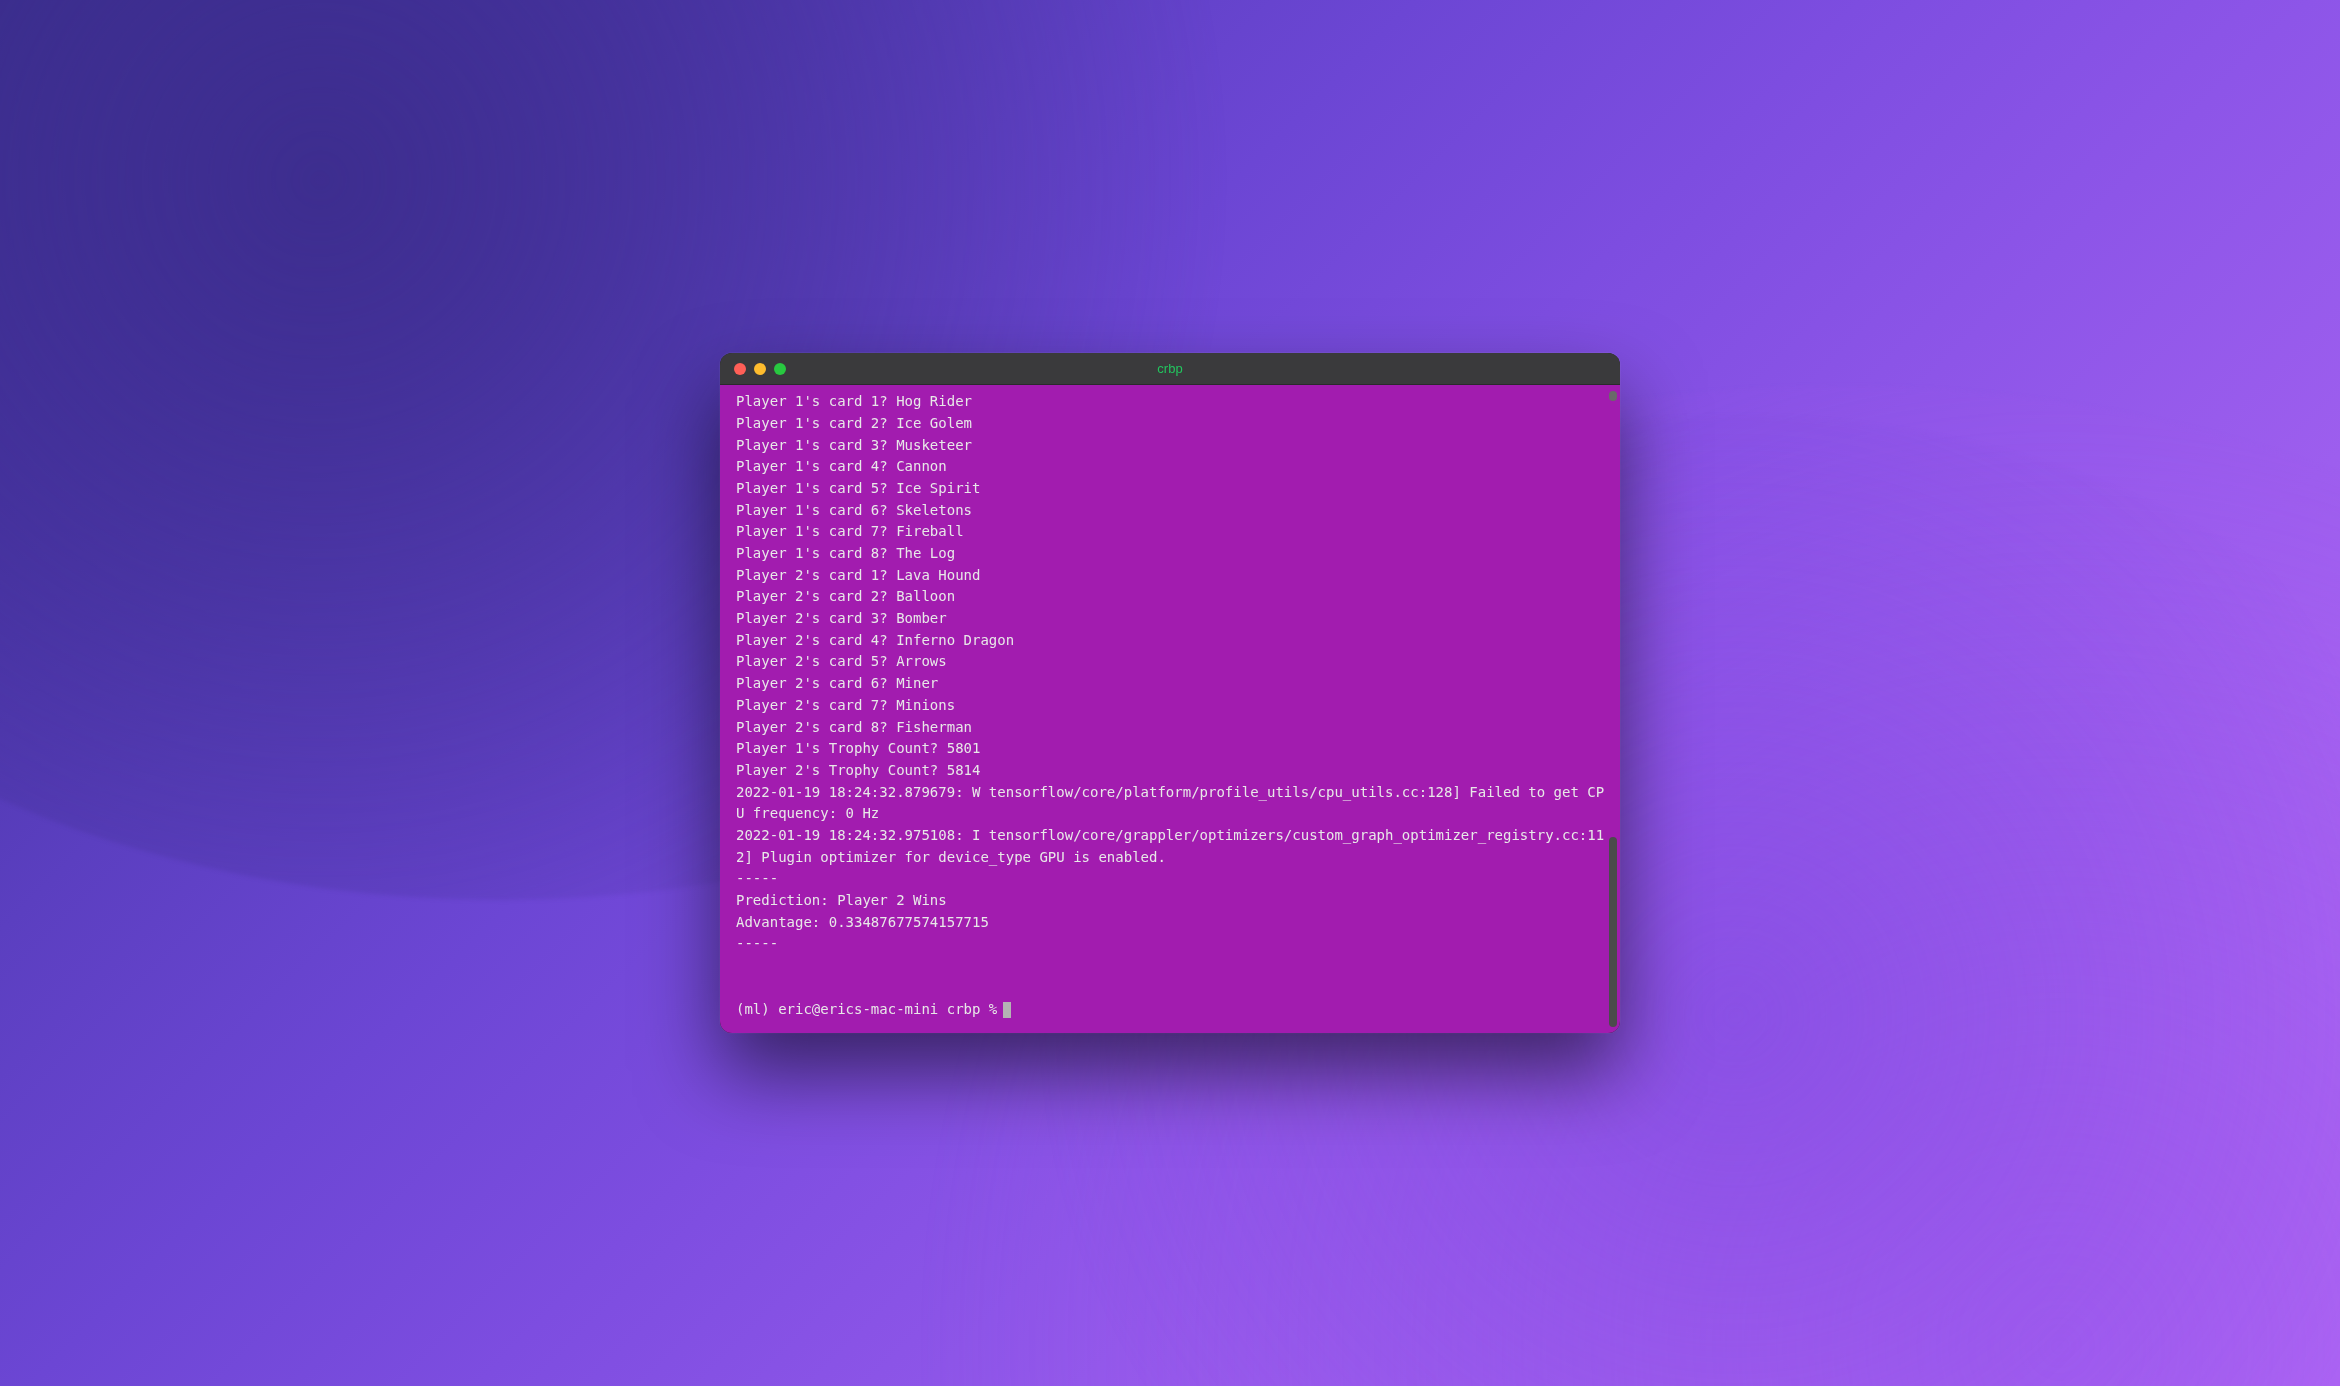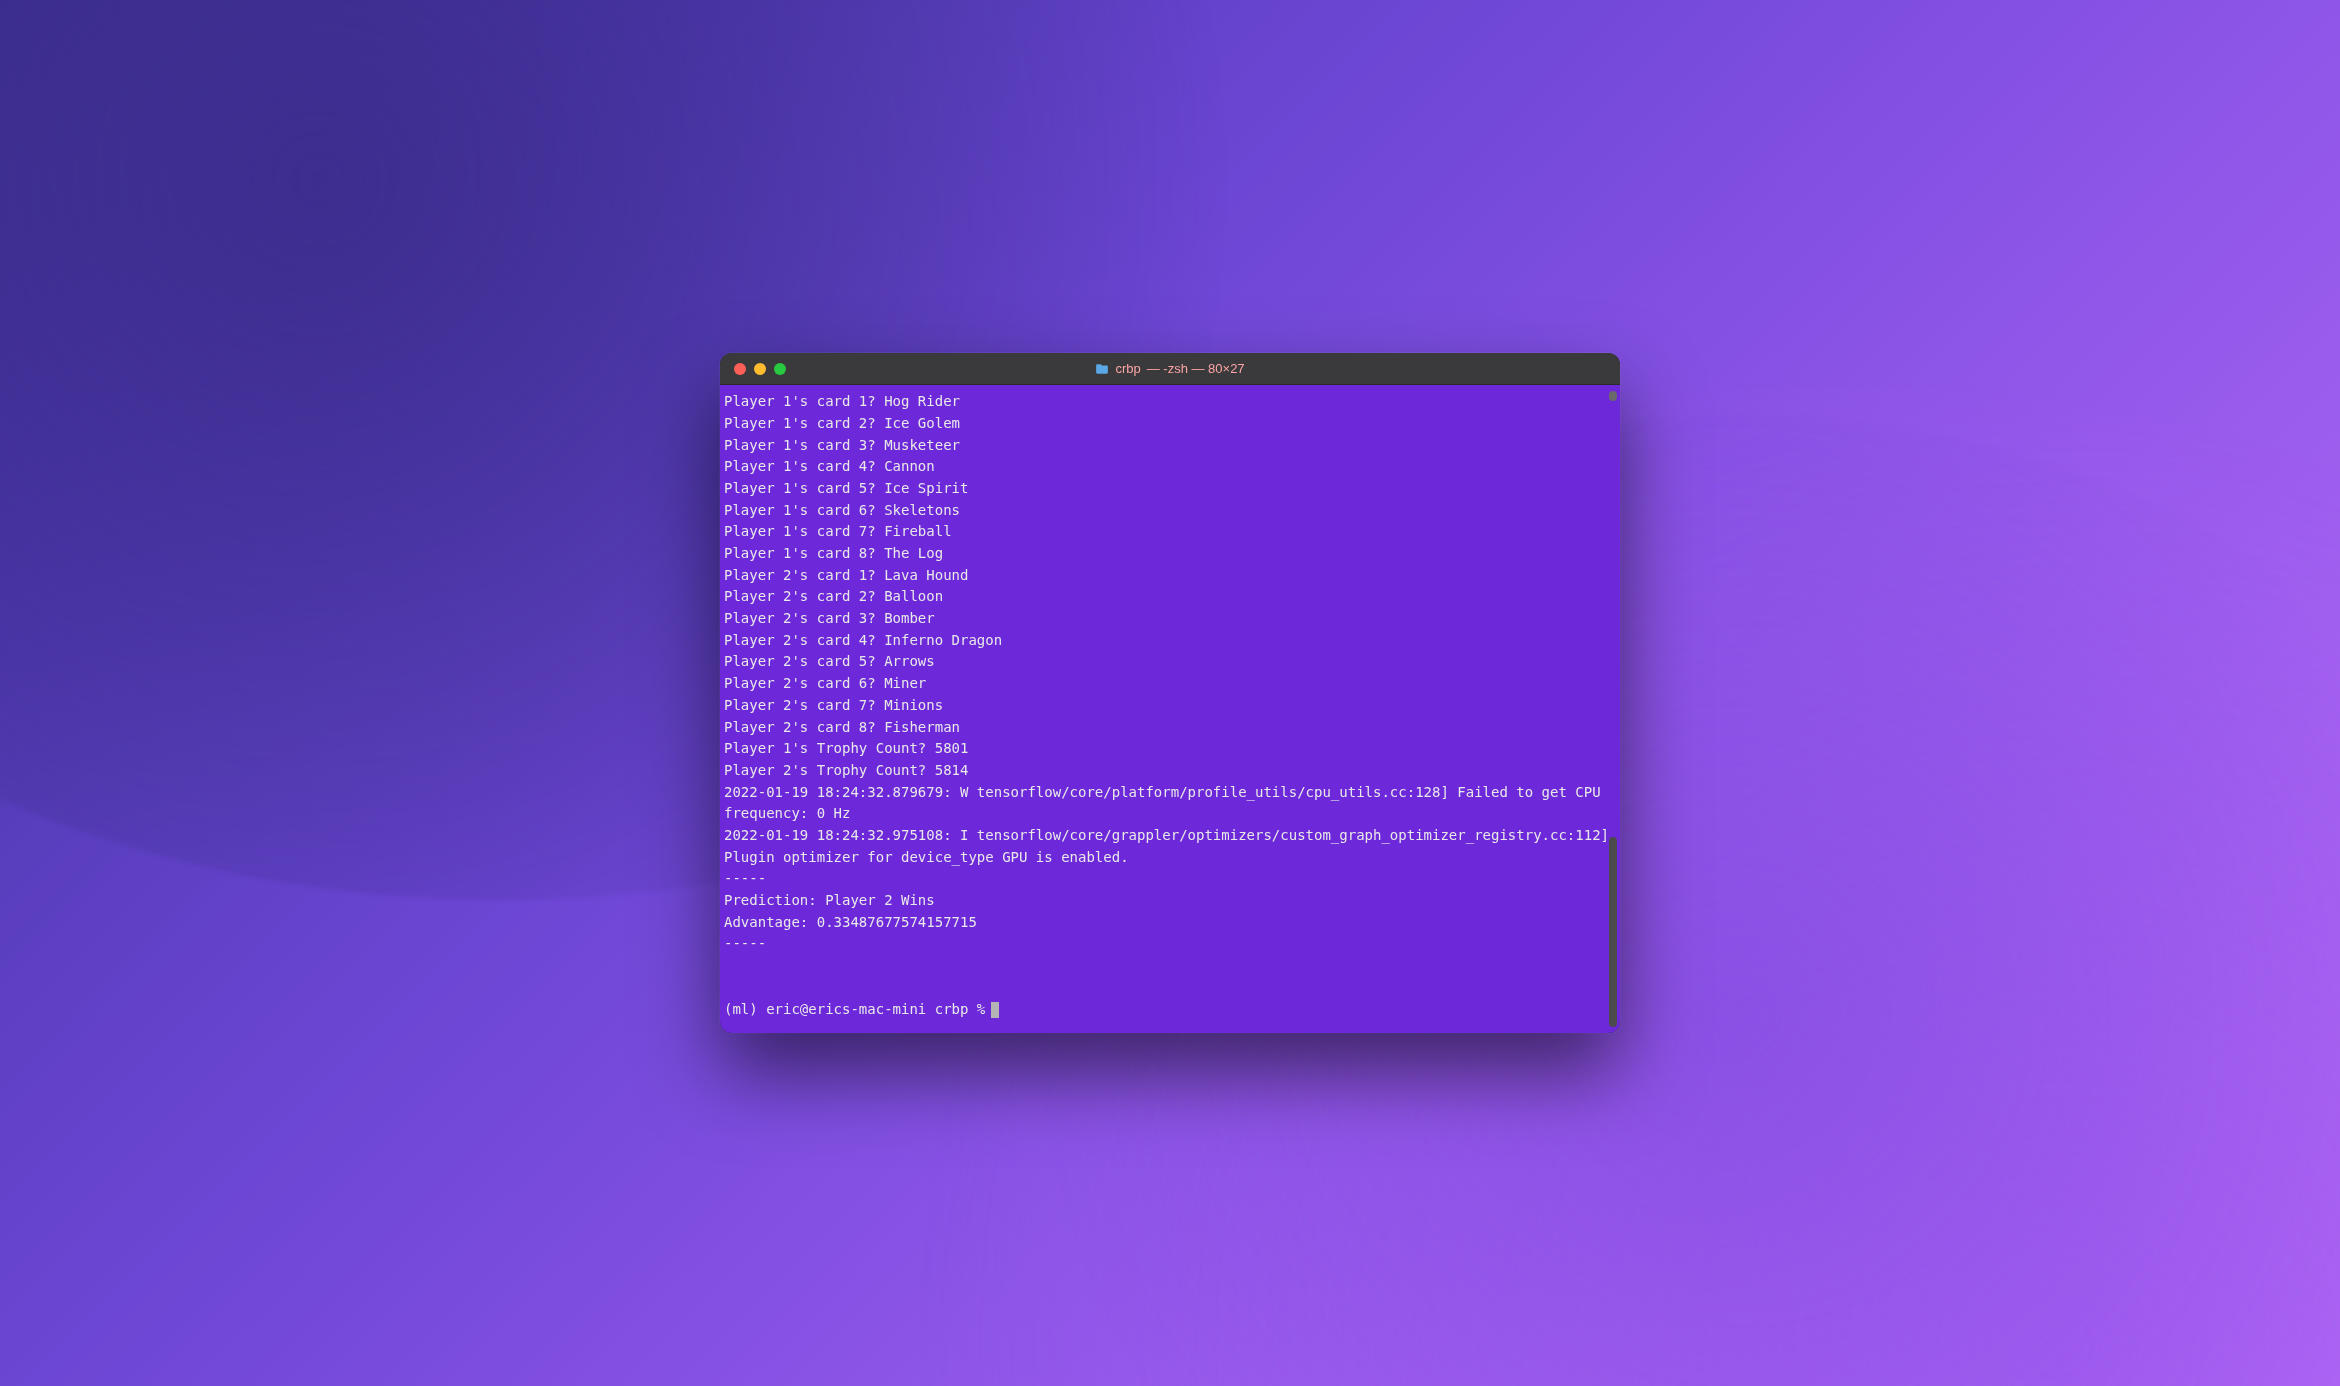--- a/index.html
+++ b/index.html
@@ -51,28 +51,29 @@
     }
     .tl { width: 12px; height: 12px; border-radius: 50%; }
     .tl.close { background: #ff5f57; }
     .tl.min   { background: #febc2e; }
     .tl.max   { background: #28c840; }
     .title-wrap {
       margin: 0 auto;
       display: flex;
       align-items: center;
       gap: 6px;
-      color: #fca5a5;
+      color: #22c55e;
       font-size: 13px;
       font-weight: 500;
+      flex-direction: column;
     }
     .folder-icon { color: #5aa8e6; display: inline-flex; }
     .terminal-body {
-      background: #6d28d9;
-      padding: 6px 8px 12px 4px;
+      background: #a21caf;
+      padding: 6px 8px 12px 16px;
       position: relative;
     }
     .terminal-output {
       font-family: "SF Mono", ui-monospace, Menlo, Monaco, Consolas, monospace;
       font-size: 14px;
       line-height: 1.55;
       color: #e8e8e8;
       white-space: pre-wrap;
       word-break: break-all;
     }

